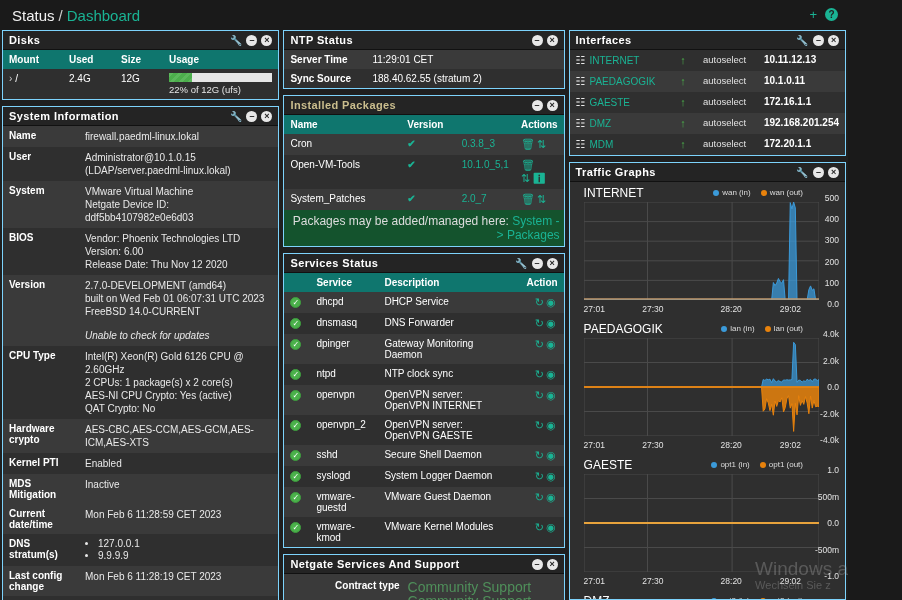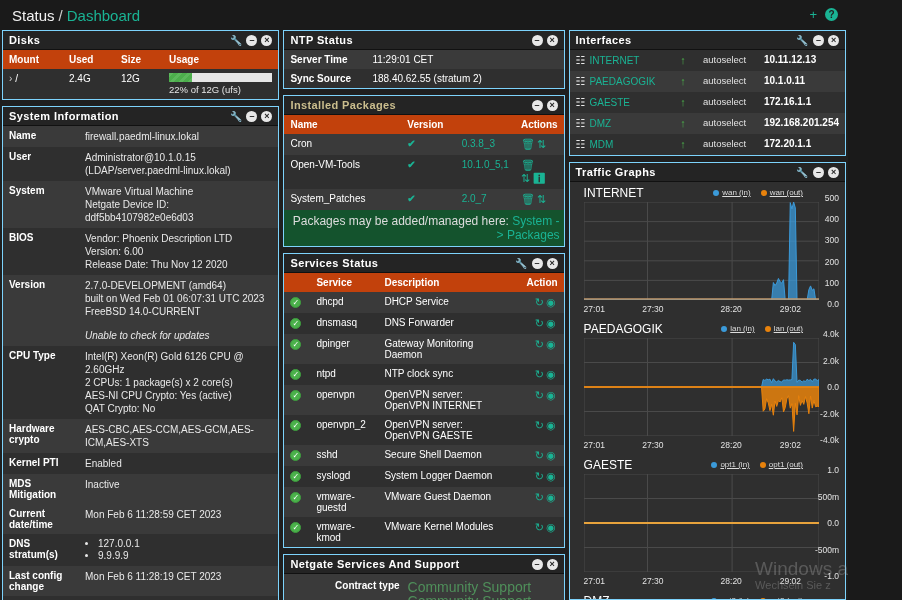--- a/index.html
+++ b/index.html
@@ -45,21 +45,21 @@
   .ic-wrench { color: #e8e8e8; font-size: 10px; line-height: 11px; }
   .ic-circ {
     width: 11px; height: 11px; border-radius: 50%; background: #e8e8e8; color: #242424;
     font-size: 9px; font-weight: bold; display: flex; align-items: center; justify-content: center;
     line-height: 1;
   }
 
   
   table { width: 100%; border-collapse: collapse; }
   th {
-    background: #c2410c; color: #fff; font-size: 10px; text-align: left;
+    background: #0f766e; color: #fff; font-size: 10px; text-align: left;
     padding: 4px 6px; font-weight: bold;
   }
   td { padding: 4px 6px; font-size: 10px; vertical-align: top; }
   tr.alt td { background: #3a3a3a; }
   tr td { background: #2f2f2f; }
 
   
   .bar-out { background: #e6e6e6; height: 9px; width: 100%; position: relative; }
   .bar-in { height: 9px; }
   .bar-green { background: linear-gradient(135deg,#5cb85c 25%,#4cae4c 25%,#4cae4c 50%,#5cb85c 50%,#5cb85c 75%,#4cae4c 75%); background-size: 9px 9px; }
@@ -105,21 +105,21 @@
   .if-ico { color: #e9e9e9; font-size: 11px; margin-right: 4px; }
   .if-name { color: #1ab394; font-size: 10px; }
   .if-up { color: #4bb14b; font-size: 11px; }
   .if-media { color: #e2e2e2; font-size: 9.5px; }
   .if-ip { color: #fff; font-size: 10px; font-weight: bold; }
 
   
   .tg-wrap { padding: 2px 0 0 0; }
   .tg { position: relative; height: 132px; margin: 0 2px 4px 2px; }
   .tg-title { position: absolute; left: 12px; top: 2px; font-size: 12px; color: #fff; }
-  .tg-legend { position: absolute; right: 40px; top: 4px; display: flex; gap: 10px; font-size: 8px; color: #ddd; text-decoration: underline; }
+  .tg-legend { position: absolute; right: 40px; top: 4px; display: flex; gap: 10px; font-size: 8px; color: #ddd; }
   .lg { display: flex; align-items: center; gap: 3px; }
   .lgd { width: 6px; height: 6px; border-radius: 50%; }
   .lgd.blue { background: #3b9ad9; }
   .lgd.org { background: #e8820c; }
   .tg-plot { position: absolute; left: 12px; right: 42px; top: 18px; bottom: 16px; }
   .tg-y { position: absolute; right: 2px; top: 14px; bottom: 12px; width: 38px; }
   .tg-y span { position: absolute; right: 2px; font-size: 8.5px; color: #e3e3e3; transform: translateY(-50%); }
   .tg-x { position: absolute; left: 12px; right: 42px; bottom: 1px; height: 11px; }
   .tg-x span { position: absolute; font-size: 8.5px; color: #e3e3e3; }
 
@@ -205,21 +205,21 @@
             <tr class="alt">
                 <td class="lab">System</td>
               <td class="val">
                 <div>VMware Virtual Machine</div>
                 <div>Netgate Device ID: ddf5bb4107982e0e6d03</div>
               </td>
               </tr>
             <tr>
                 <td class="lab">BIOS</td>
               <td class="val">
-                <div>Vendor: Phoenix Description LTD</div>
+                <div>Vendor: Phoenix Technologies LTD</div>
                 <div>Version: 6.00</div>
                 <div>Release Date: Thu Nov 12 2020</div>
               </td>
               </tr>
             <tr class="alt">
                 <td class="lab">Version</td>
               <td class="val">
                 <div>2.7.0-DEVELOPMENT (amd64)</div>
                 <div>built on Wed Feb 01 06:07:31 UTC 2023</div>
                 <div>FreeBSD 14.0-CURRENT</div>

